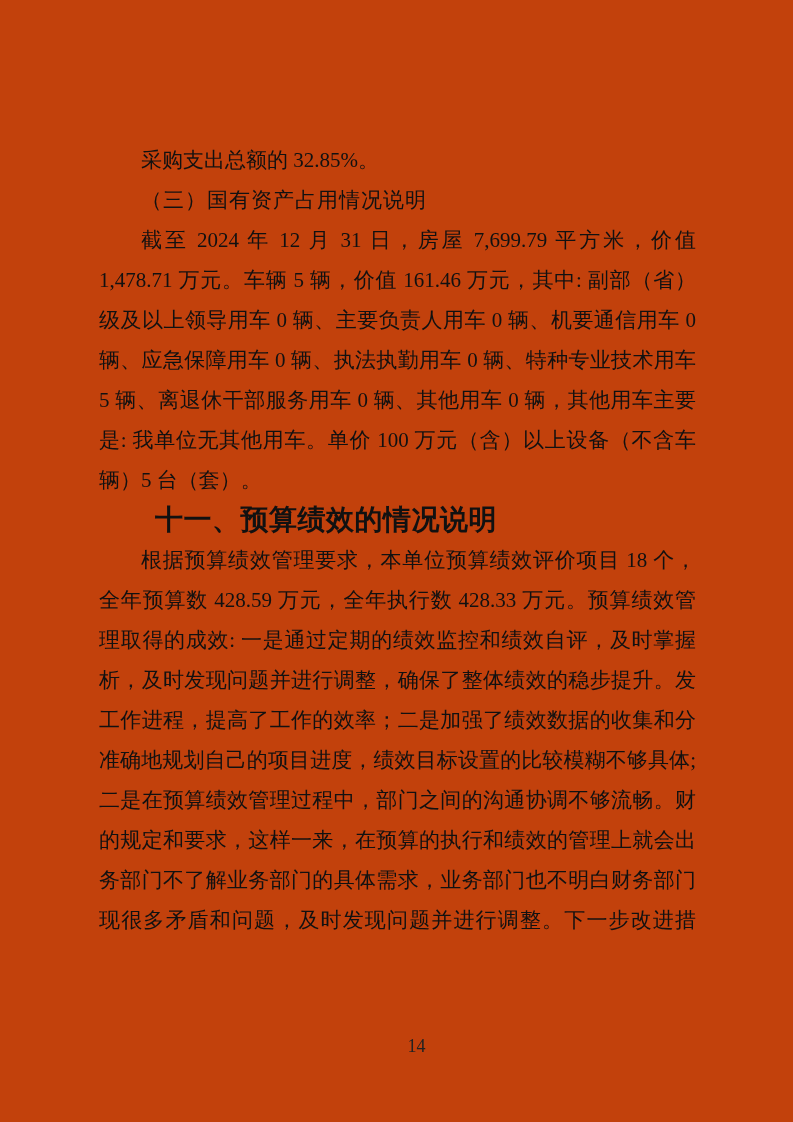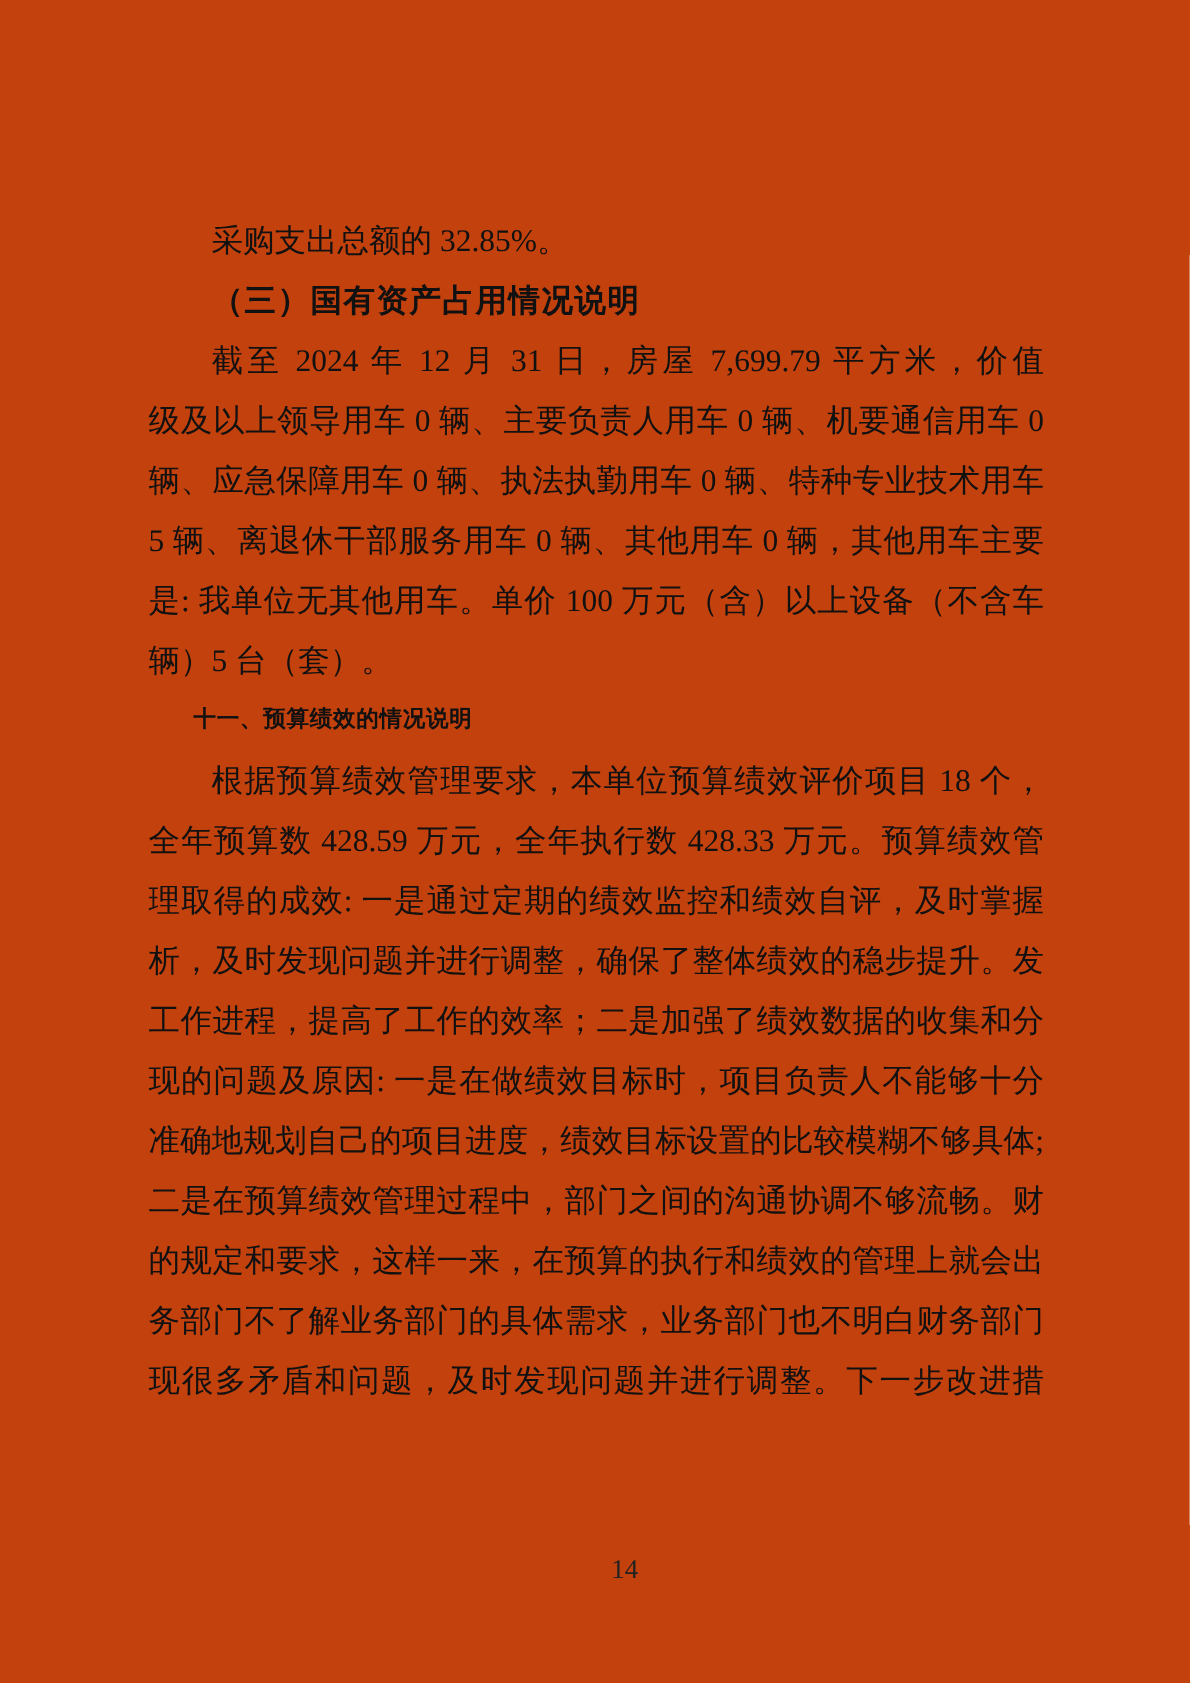--- a/index.html
+++ b/index.html
@@ -38,31 +38,31 @@
   .para .line:first-child {
     text-indent: 2em;
   }
   .continuation .line {
     text-align-last: left;
     text-indent: 0;
   }
   .heading-1 {
     height: 40px;
     line-height: 40px;
-    font-weight: bold;
+    font-weight: normal;
     text-indent: 2em;
     font-family: "Liberation Serif", "DejaVu Serif", serif;
     letter-spacing: 1px;
   }
   .heading-2 {
     height: 40px;
     line-height: 40px;
     font-weight: bold;
     text-indent: 2em;
-    font-size: 15px;
+    font-size: 28px;
     font-family: "Liberation Sans", "DejaVu Sans", sans-serif;
     letter-spacing: 0.5px;
   }
   .page-footer {
     position: absolute;
     left: 0;
     top: 1036px;
     width: 100%;
     text-align: center;
     font-size: 18px;
@@ -78,36 +78,36 @@
   <div class="content">
 
     <div class="para continuation">
         <div class="line no-stretch">采购支出总额的 32.85%。</div>
       </div>
 
     <div class="heading-1">（三）国有资产占用情况说明</div>
 
     <div class="para">
         <div class="line">截至 2024 年 12 月 31 日，房屋 7,699.79 平方米，价值</div>
+        <div class="line">1,478.71 万元。车辆 5 辆，价值 161.46 万元，其中: 副部（省）</div>
         <div class="line">级及以上领导用车 0 辆、主要负责人用车 0 辆、机要通信用车 0</div>
         <div class="line">辆、应急保障用车 0 辆、执法执勤用车 0 辆、特种专业技术用车</div>
         <div class="line">5 辆、离退休干部服务用车 0 辆、其他用车 0 辆，其他用车主要</div>
         <div class="line">是: 我单位无其他用车。单价 100 万元（含）以上设备（不含车</div>
         <div class="line no-stretch">辆）5 台（套）。</div>
       </div>
 
     <div class="heading-2">十一、预算绩效的情况说明</div>
 
     <div class="para">
         <div class="line">根据预算绩效管理要求，本单位预算绩效评价项目 18 个，</div>
         <div class="line">全年预算数 428.59 万元，全年执行数 428.33 万元。预算绩效管</div>
         <div class="line">理取得的成效: 一是通过定期的绩效监控和绩效自评，及时掌握</div>
         <div class="line">析，及时发现问题并进行调整，确保了整体绩效的稳步提升。发</div>
         <div class="line">工作进程，提高了工作的效率；二是加强了绩效数据的收集和分</div>
-        <div class="line">现的问题及原因: 一是在做绩效目标时，项目负责人不能够十分</div>
         <div class="line">准确地规划自己的项目进度，绩效目标设置的比较模糊不够具体;</div>
         <div class="line">二是在预算绩效管理过程中，部门之间的沟通协调不够流畅。财</div>
         <div class="line">的规定和要求，这样一来，在预算的执行和绩效的管理上就会出</div>
         <div class="line">务部门不了解业务部门的具体需求，业务部门也不明白财务部门</div>
         <div class="line">现很多矛盾和问题，及时发现问题并进行调整。下一步改进措</div>
       </div>
 
   </div>
 
   <div class="page-footer">14</div>

